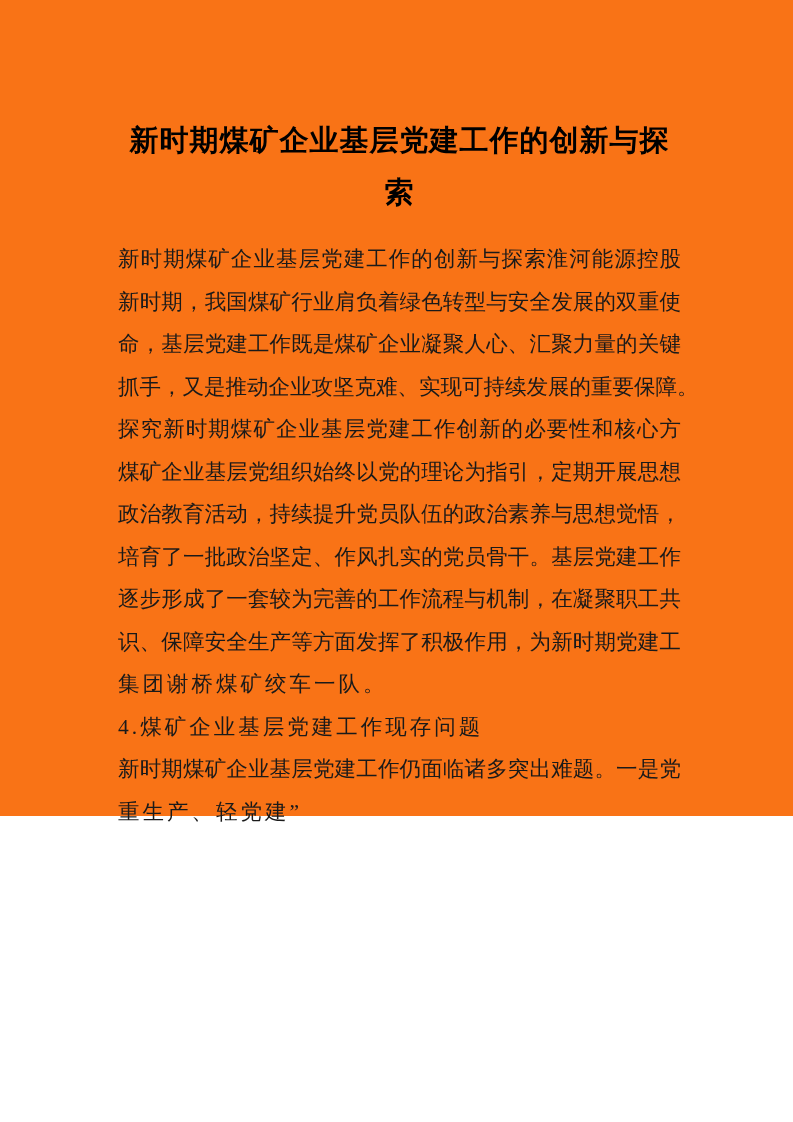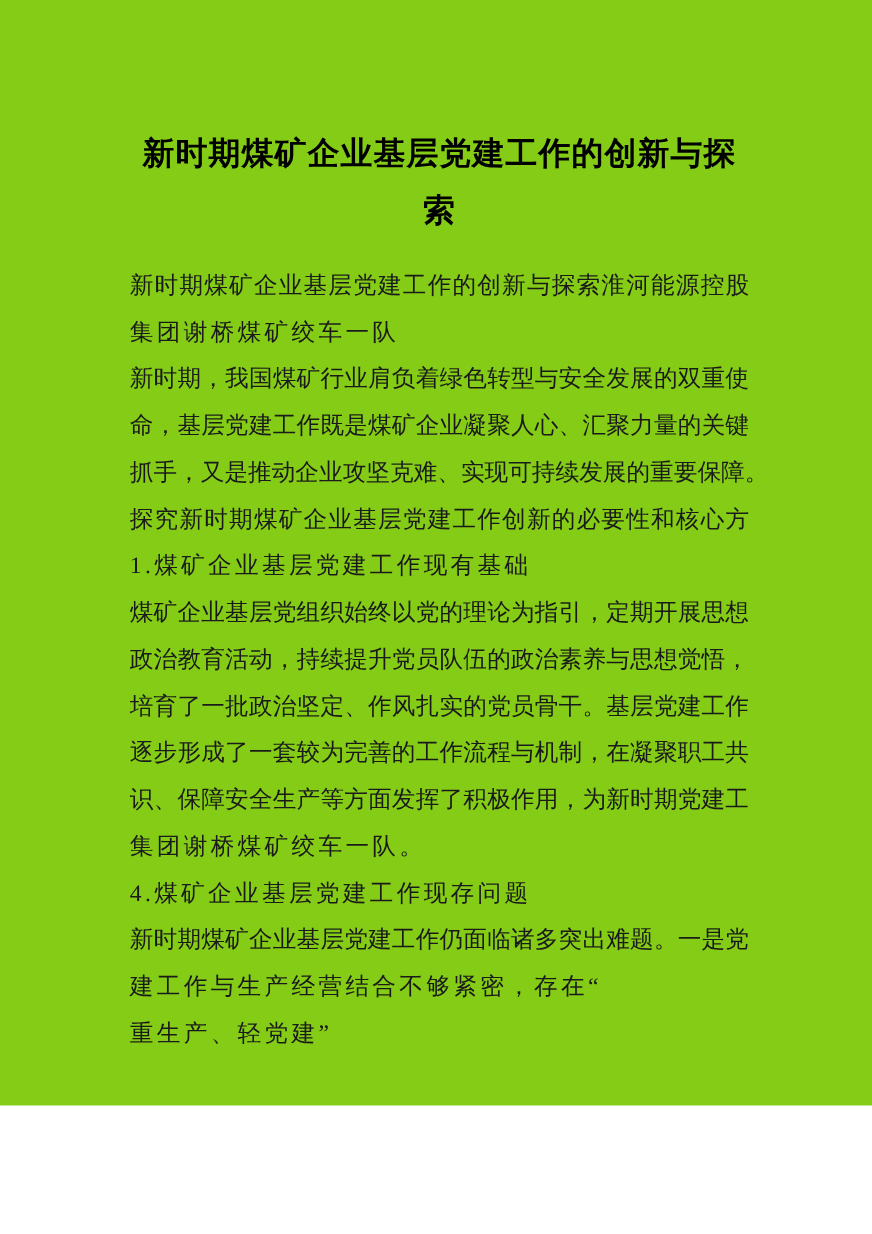--- a/index.html
+++ b/index.html
@@ -10,23 +10,23 @@
   body {
     width: 793px;
     height: 1122px;
     overflow: hidden;
     font-family: "Liberation Serif", "DejaVu Serif", serif;
     color: #141414;
   }
   .page {
     box-sizing: border-box;
     width: 793px;
-    height: 1005px;
+    height: 816px;
     padding: 114px 112px 0 118px;
-    background: #84cc16;
+    background: #f97316;
   }
   .doc-title {
     margin: 0 0 20px 0;
     text-align: center;
     font-size: 29px;
     font-weight: 700;
     letter-spacing: 1px;
     color: #000000;
     line-height: 52px;
   }
@@ -82,21 +82,20 @@
         <span>与</span>
         <span>探</span>
         <span>索</span>
         <span>淮</span>
         <span>河</span>
         <span>能</span>
         <span>源</span>
         <span>控</span>
         <span>股</span>
       </div>
-      <div class="line">集团谢桥煤矿绞车一队</div>
       <div class="line fill">
         <span>新</span>
         <span>时</span>
         <span>期</span>
         <span>，</span>
         <span>我</span>
         <span>国</span>
         <span>煤</span>
         <span>矿</span>
         <span>行</span>
@@ -195,21 +194,20 @@
         <span>新</span>
         <span>的</span>
         <span>必</span>
         <span>要</span>
         <span>性</span>
         <span>和</span>
         <span>核</span>
         <span>心</span>
         <span>方</span>
       </div>
-      <div class="line">1.煤矿企业基层党建工作现有基础</div>
       <div class="line fill">
         <span>煤</span>
         <span>矿</span>
         <span>企</span>
         <span>业</span>
         <span>基</span>
         <span>层</span>
         <span>党</span>
         <span>组</span>
         <span>织</span>
@@ -366,16 +364,15 @@
         <span>多</span>
         <span>突</span>
         <span>出</span>
         <span>难</span>
         <span>题</span>
         <span>。</span>
         <span>一</span>
         <span>是</span>
         <span>党</span>
       </div>
-      <div class="line">建工作与生产经营结合不够紧密，存在“</div>
       <div class="line">重生产、轻党建”</div>
     </div>
 </div>
 
 </body></html>

